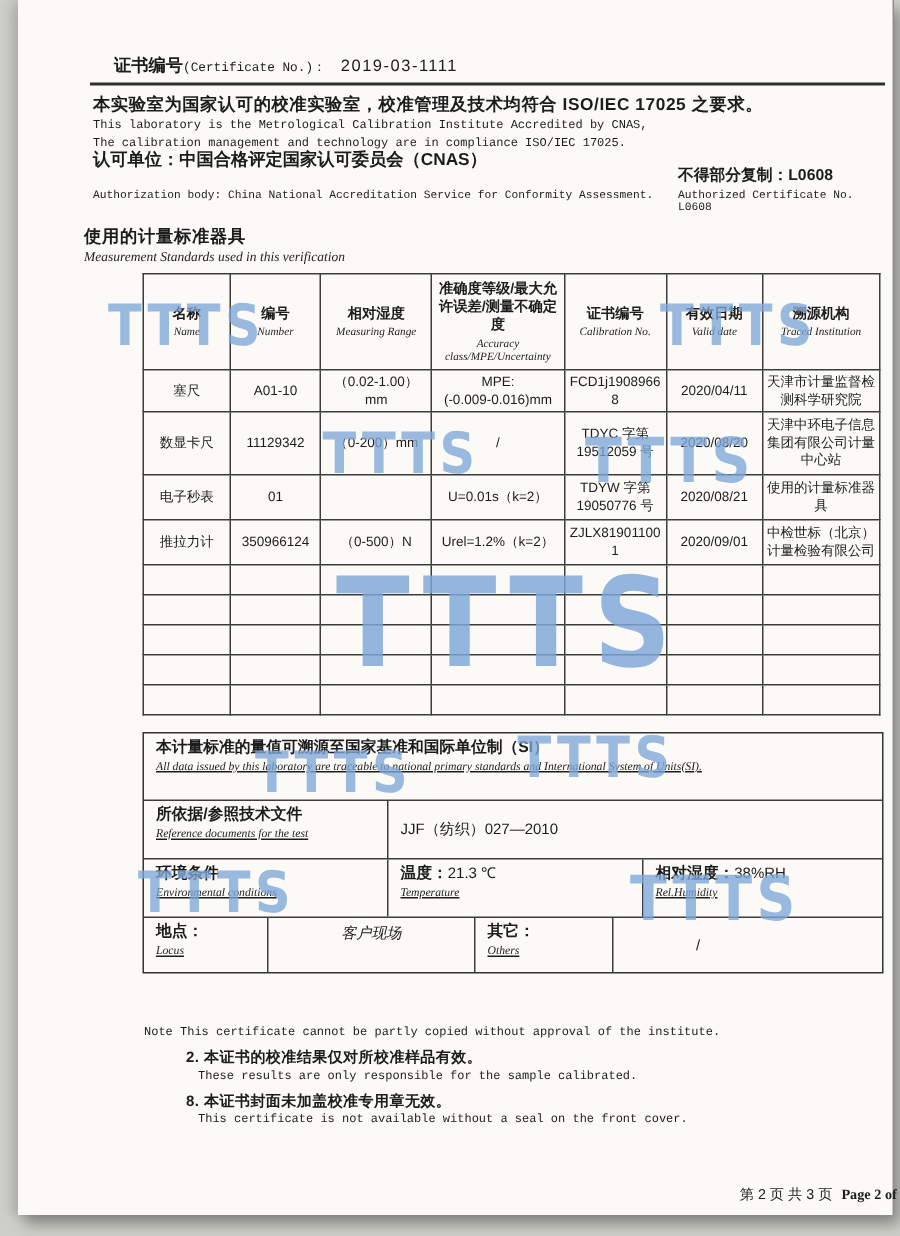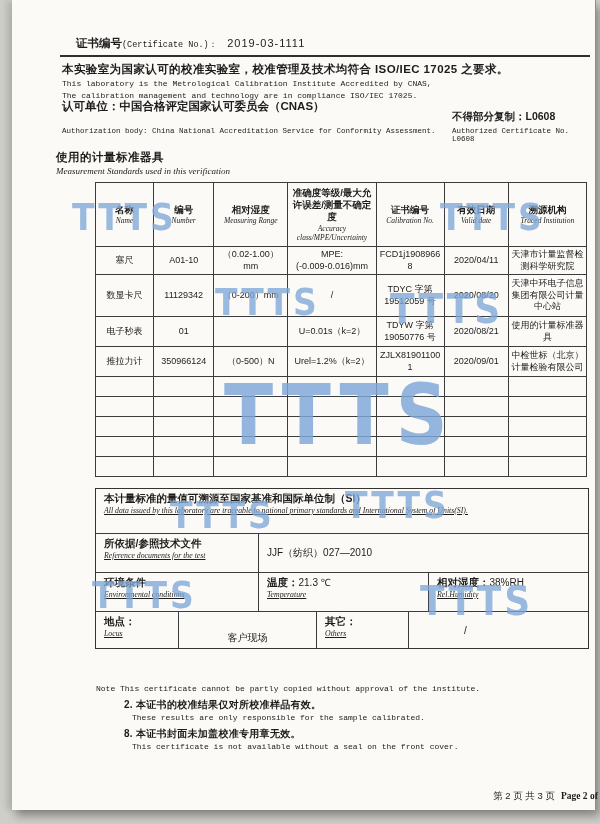--- a/index.html
+++ b/index.html
@@ -307,21 +307,21 @@
       <div class="tb-cell" style="flex:1">
         <span class="lab-zh"><span>相对湿度：</span><span style="font-weight:normal;font-size:10px;">38%RH</span></span>
         <span class="lab-en">Rel.Humidity</span>
       </div>
     </div>
     <div class="tb-row" style="height:36px">
       <div class="tb-cell" style="width:82px">
         <span class="lab-zh">地点：</span>
         <span class="lab-en">Locus</span>
       </div>
-      <div class="tb-cell" style="width:138px;display:flex;align-items:flex-end;justify-content:center;">
+      <div class="tb-cell" style="width:138px;display:flex;align-items:flex-start;justify-content:center;font-style:italic;">
         <span class="val">客户现场</span>
       </div>
       <div class="tb-cell" style="width:92px">
         <span class="lab-zh">其它：</span>
         <span class="lab-en">Others</span>
       </div>
       <div class="tb-cell" style="flex:1;display:flex;align-items:center;padding-left:55px;">
         <span class="val">/</span>
       </div>
     </div>

